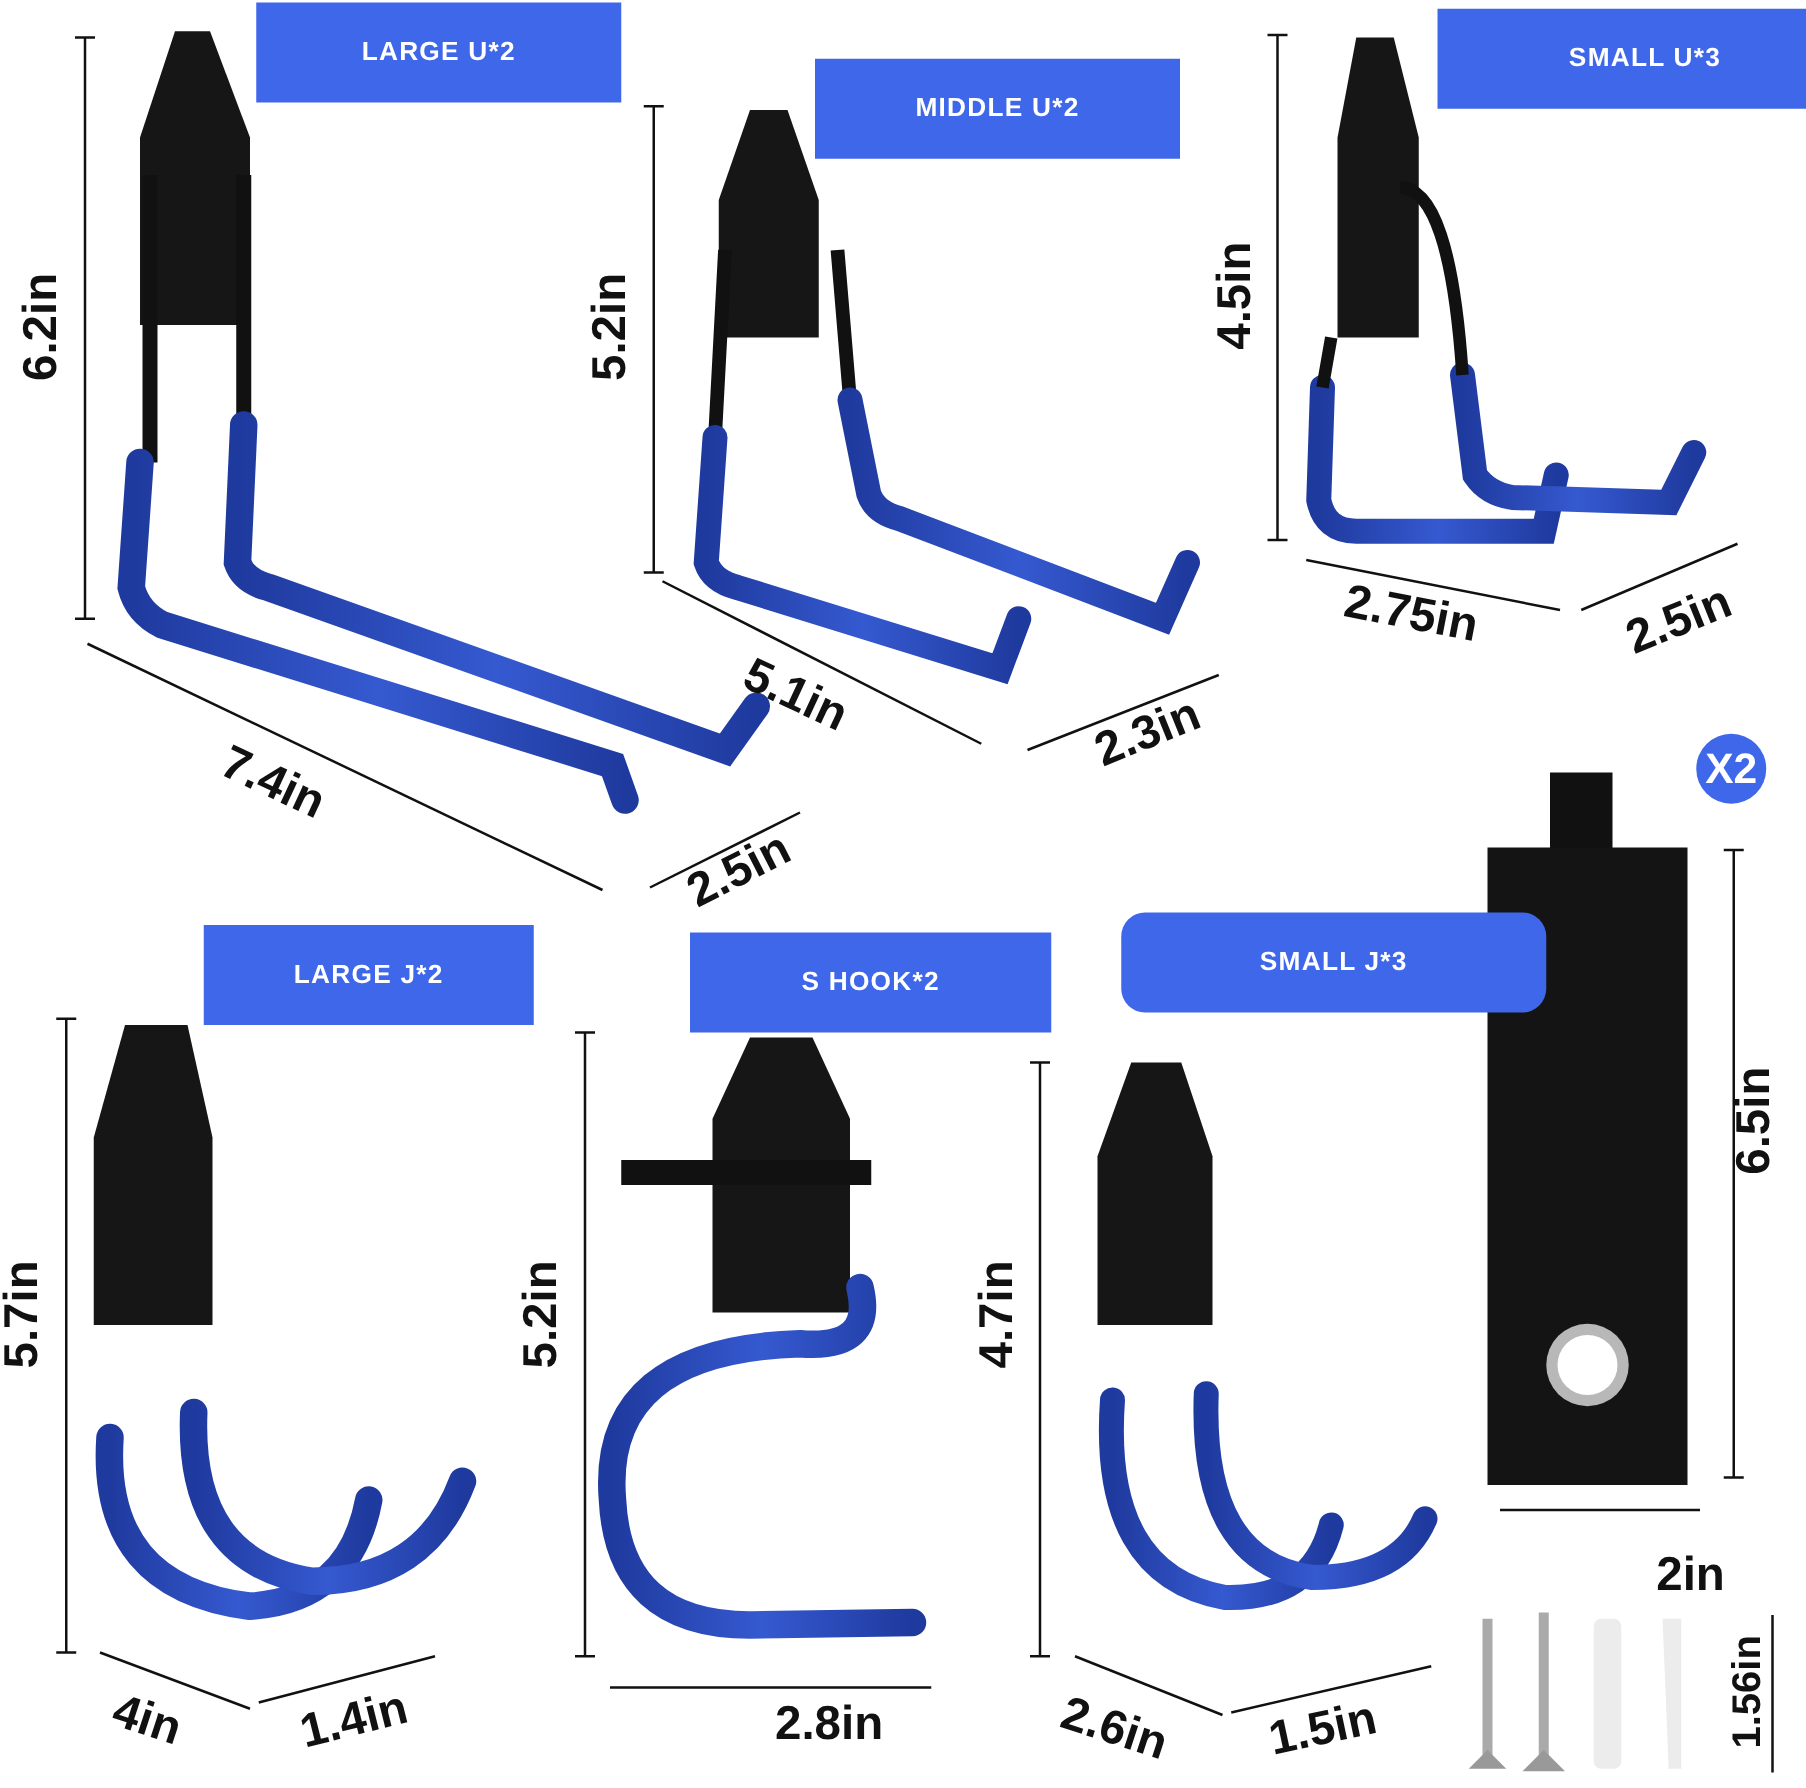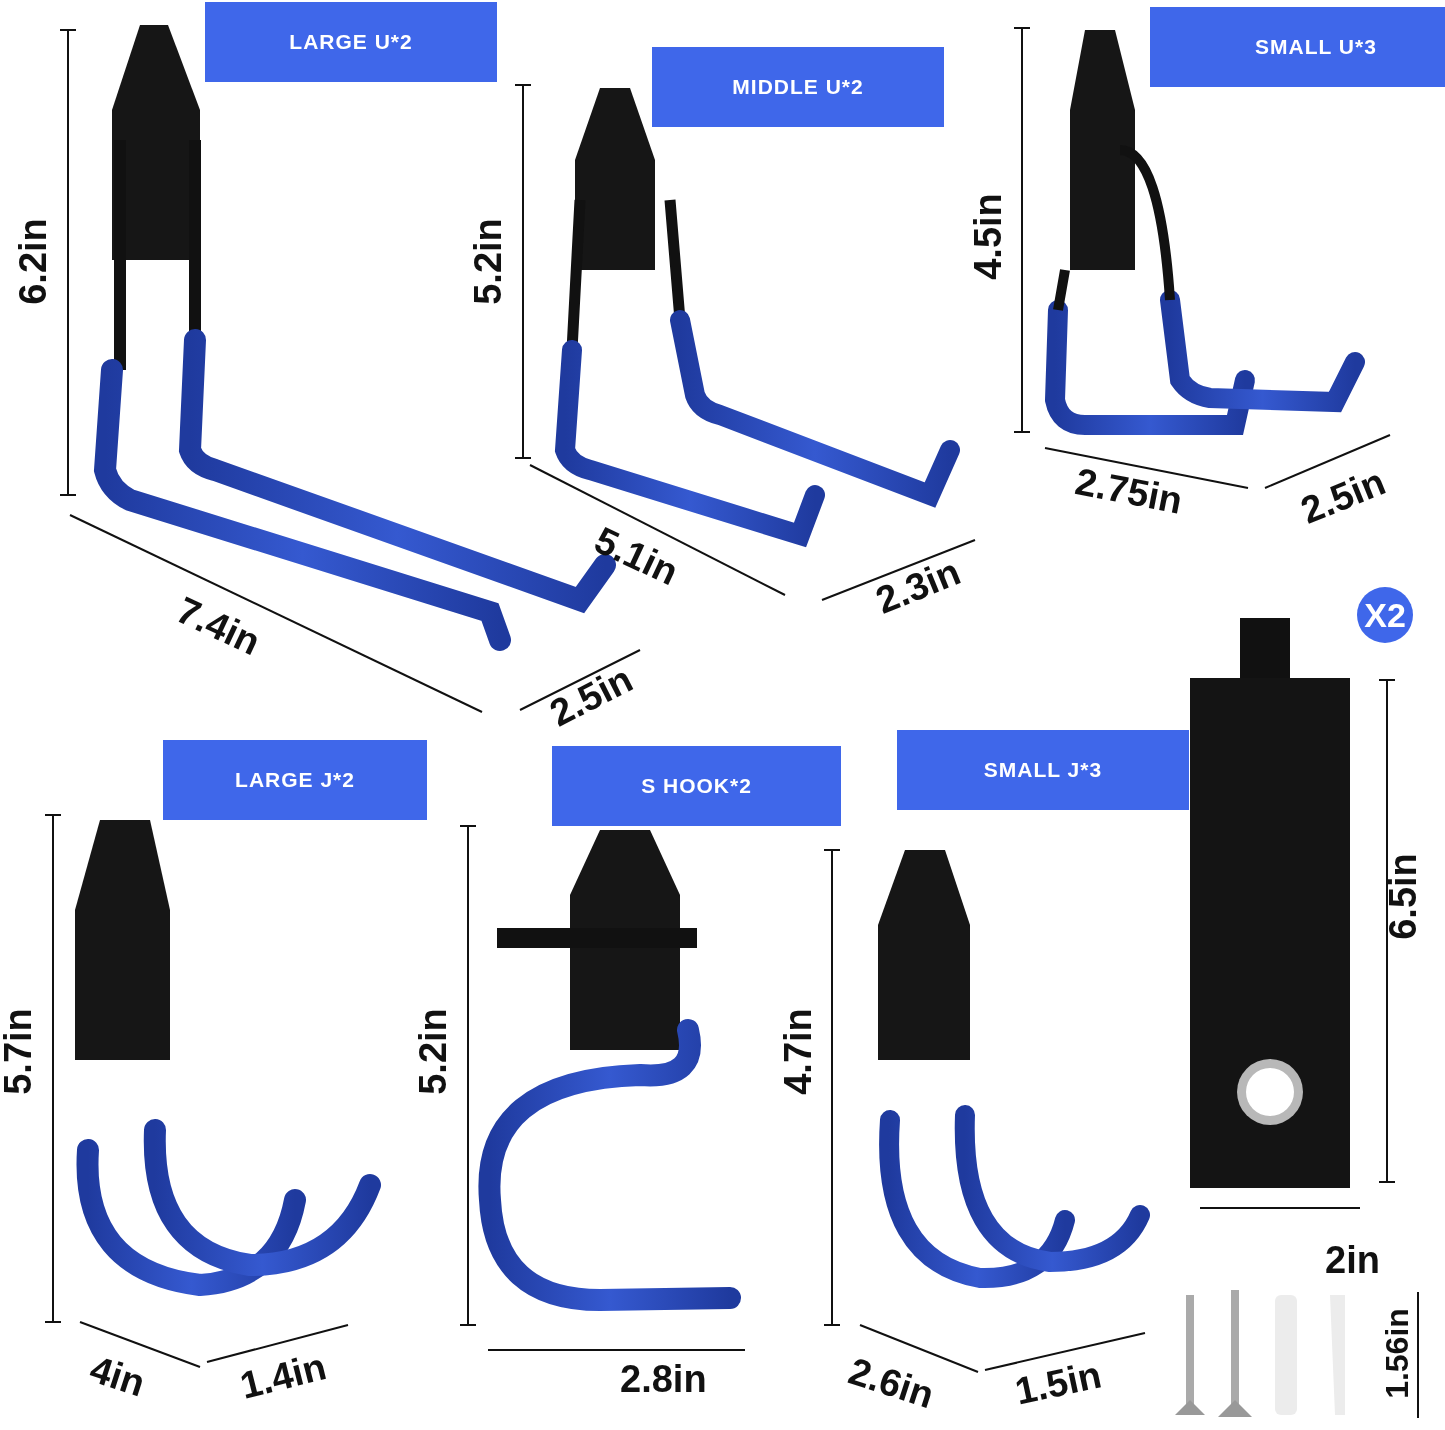--- a/index.html
+++ b/index.html
@@ -113,21 +113,21 @@
     <rect x="1275" y="1295" width="22" height="120" rx="6" fill="#ececec"></rect>
     <path d="M1330 1295 L1345 1295 L1345 1415 L1335 1415Z" fill="#ececec"></path>
   </g>
 </svg>
 
 <div class="lbl" style="left:205px;top:2px;width:292px;height:80px;">LARGE U*2</div>
 <div class="lbl" style="left:652px;top:7px;width:292px;height:80px;margin-top:40px;">MIDDLE U*2</div>
 <div class="lbl" style="left:1150px;top:7px;width:332px;height:80px;">SMALL U*3</div>
 <div class="lbl" style="left:163px;top:740px;width:264px;height:80px;">LARGE J*2</div>
 <div class="lbl" style="left:552px;top:733px;width:289px;height:80px;margin-top:13px;">S HOOK*2</div>
-<div class="lbl" style="left:897px;top:730px;width:292px;height:80px;">SMALL J*3</div>
+<div class="lbl" style="left:897px;top:730px;width:340px;height:80px;border-radius:19px;">SMALL J*3</div>
 <div class="badge" style="left:1357px;top:587px;">X2</div>
 
 <div class="dim rot" style="left:-10px;top:240px;transform:rotate(-90deg);">6.2in</div>
 <div class="dim rot" style="left:175px;top:605px;transform:rotate(25deg);">7.4in</div>
 <div class="dim rot" style="left:548px;top:675px;transform:rotate(-27deg);">2.5in</div>
 <div class="dim rot" style="left:445px;top:240px;transform:rotate(-90deg);">5.2in</div>
 <div class="dim rot" style="left:593px;top:535px;transform:rotate(25deg);">5.1in</div>
 <div class="dim rot" style="left:875px;top:565px;transform:rotate(-22deg);">2.3in</div>
 <div class="dim rot" style="left:945px;top:215px;transform:rotate(-90deg);">4.5in</div>
 <div class="dim rot" style="left:1075px;top:470px;transform:rotate(11deg);">2.75in</div>

